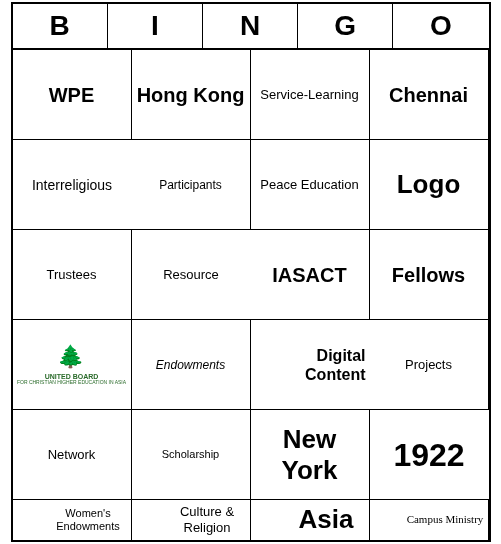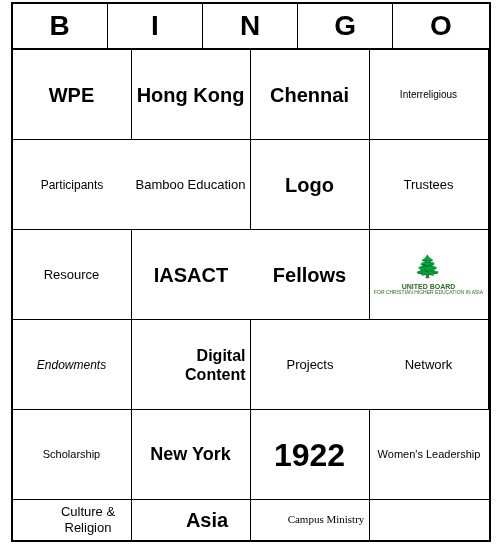--- a/index.html
+++ b/index.html
@@ -68,21 +68,21 @@
       border-bottom: none;
       margin-left: 33px;
     }
 
     .bingo-cell.large-text {
       font-size: 20px;
       font-weight: bold;
     }
 
     .bingo-cell.xlarge-text {
-      font-size: 20px;
+      font-size: 26px;
       font-weight: bold;
     }
 
     .bingo-cell.xxlarge-text {
       font-size: 32px;
       font-weight: bold;
     }
 
     .bingo-cell .united-board-logo {
       display: flex;
@@ -120,45 +120,46 @@
     <div class="bingo-header-cell">I</div>
     <div class="bingo-header-cell">N</div>
     <div class="bingo-header-cell">G</div>
     <div class="bingo-header-cell">O</div>
   </div>
 
   <div class="bingo-grid">
 
     <div class="bingo-cell large-text">WPE</div>
     <div class="bingo-cell large-text">Hong Kong</div>
+    <div class="bingo-cell">Service-Learning</div>
     <div class="bingo-cell large-text">Chennai</div>
-    <div class="bingo-cell" style="font-size:10px;">Interreligious</div>
+    <div class="bingo-cell" style="font-size:14px;">Interreligious</div>
 
     <div class="bingo-cell" style="font-size:12px;">Participants</div>
-    <div class="bingo-cell">Bamboo Education</div>
+    <div class="bingo-cell">Peace Education</div>
     <div class="bingo-cell xlarge-text">Logo</div>
     <div class="bingo-cell">Trustees</div>
     <div class="bingo-cell">Resource</div>
 
     <div class="bingo-cell large-text">IASACT</div>
     <div class="bingo-cell large-text">Fellows</div>
     <div class="bingo-cell">
       <div class="united-board-logo">
         <span class="tree-icon">🌲</span>
         <span class="united-board-text">UNITED BOARD</span>
         <span class="united-board-subtext">FOR CHRISTIAN HIGHER EDUCATION IN ASIA</span>
       </div>
     </div>
     <div class="bingo-cell" style="font-size:12px;font-style:italic;">Endowments</div>
     <div class="bingo-cell large-text" style="font-size:16px;text-align:right;">Digital Content</div>
 
     <div class="bingo-cell">Projects</div>
     <div class="bingo-cell">Network</div>
     <div class="bingo-cell" style="font-size:11px;">Scholarship</div>
-    <div class="bingo-cell xxlarge-text" style="font-size:18px;">New York</div>
+    <div class="bingo-cell xxlarge-text" style="font-size:26px;">New York</div>
 
     <div class="bingo-cell xxlarge-text">1922</div>
-    <div class="bingo-cell" style="font-size:11px;">Women's Leadership</div>
+    <div class="bingo-cell" style="font-size:11px;">Women's Endowments</div>
     <div class="bingo-cell">Culture &amp; Religion</div>
     <div class="bingo-cell xlarge-text">Asia</div>
     <div class="bingo-cell" style="font-size:11px;font-family:Liberation Serif, serif;">Campus Ministry</div>
   </div>
 </div>
 
 </body></html>

